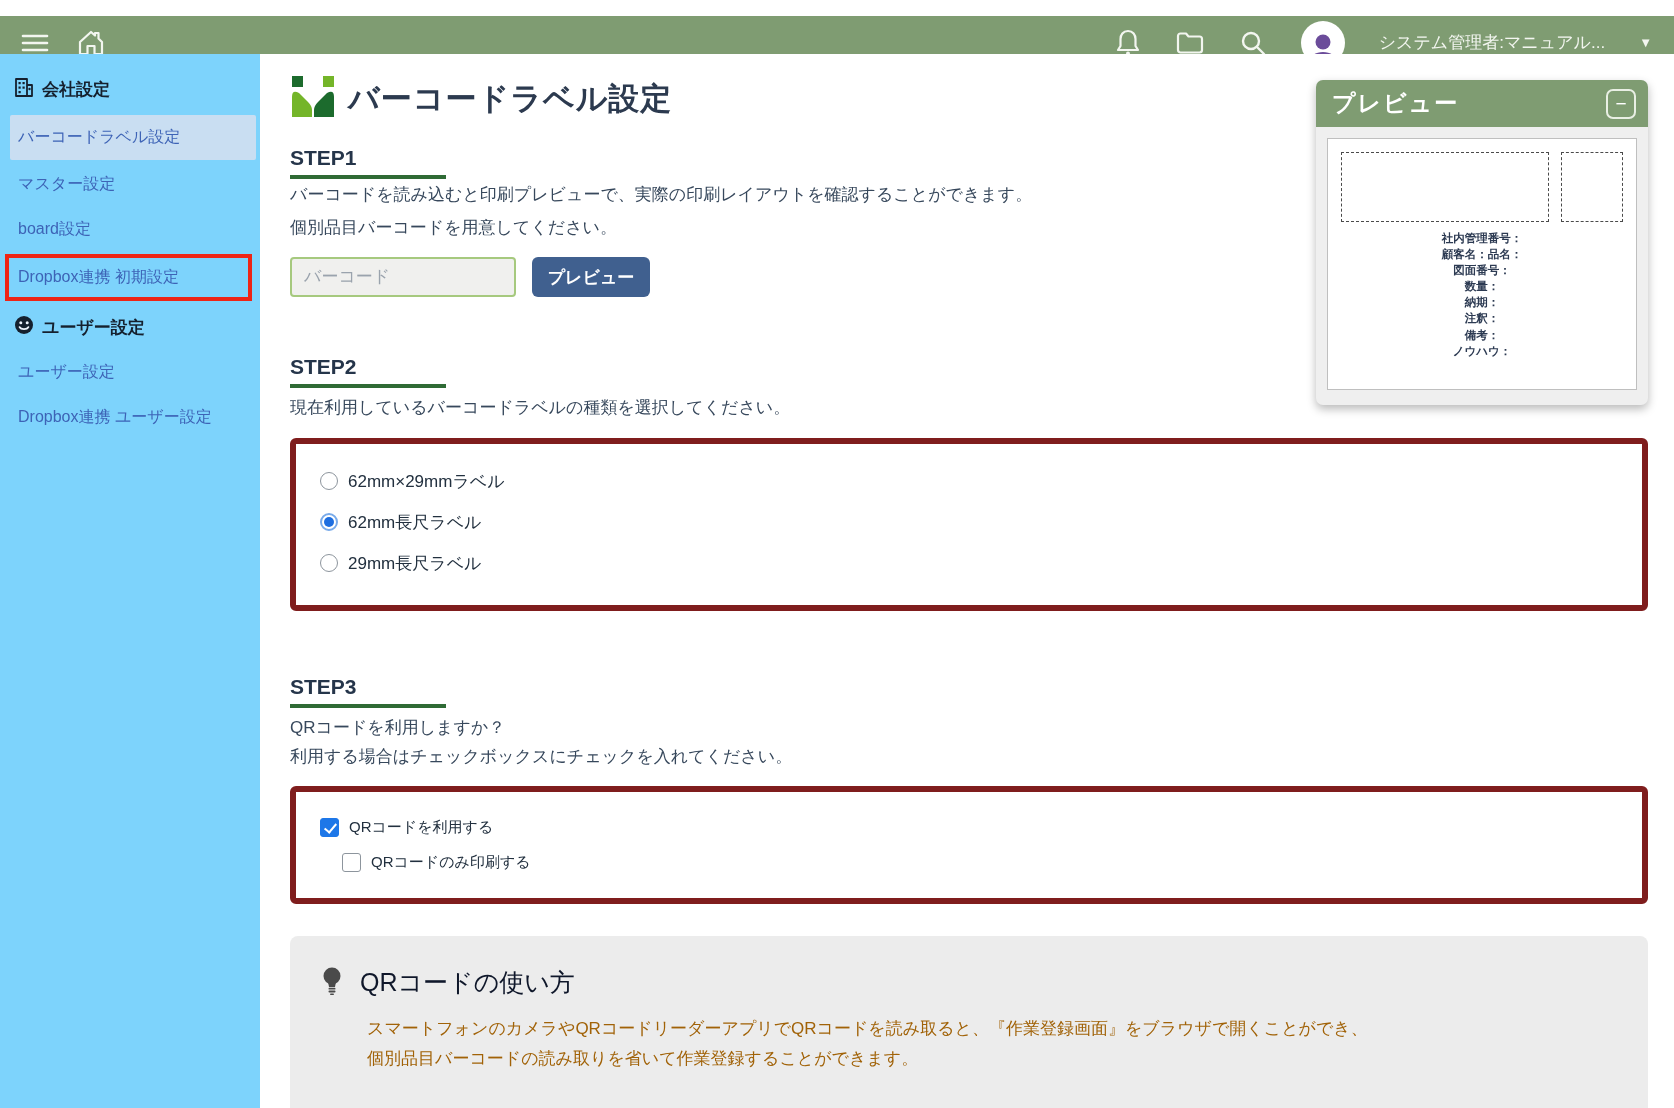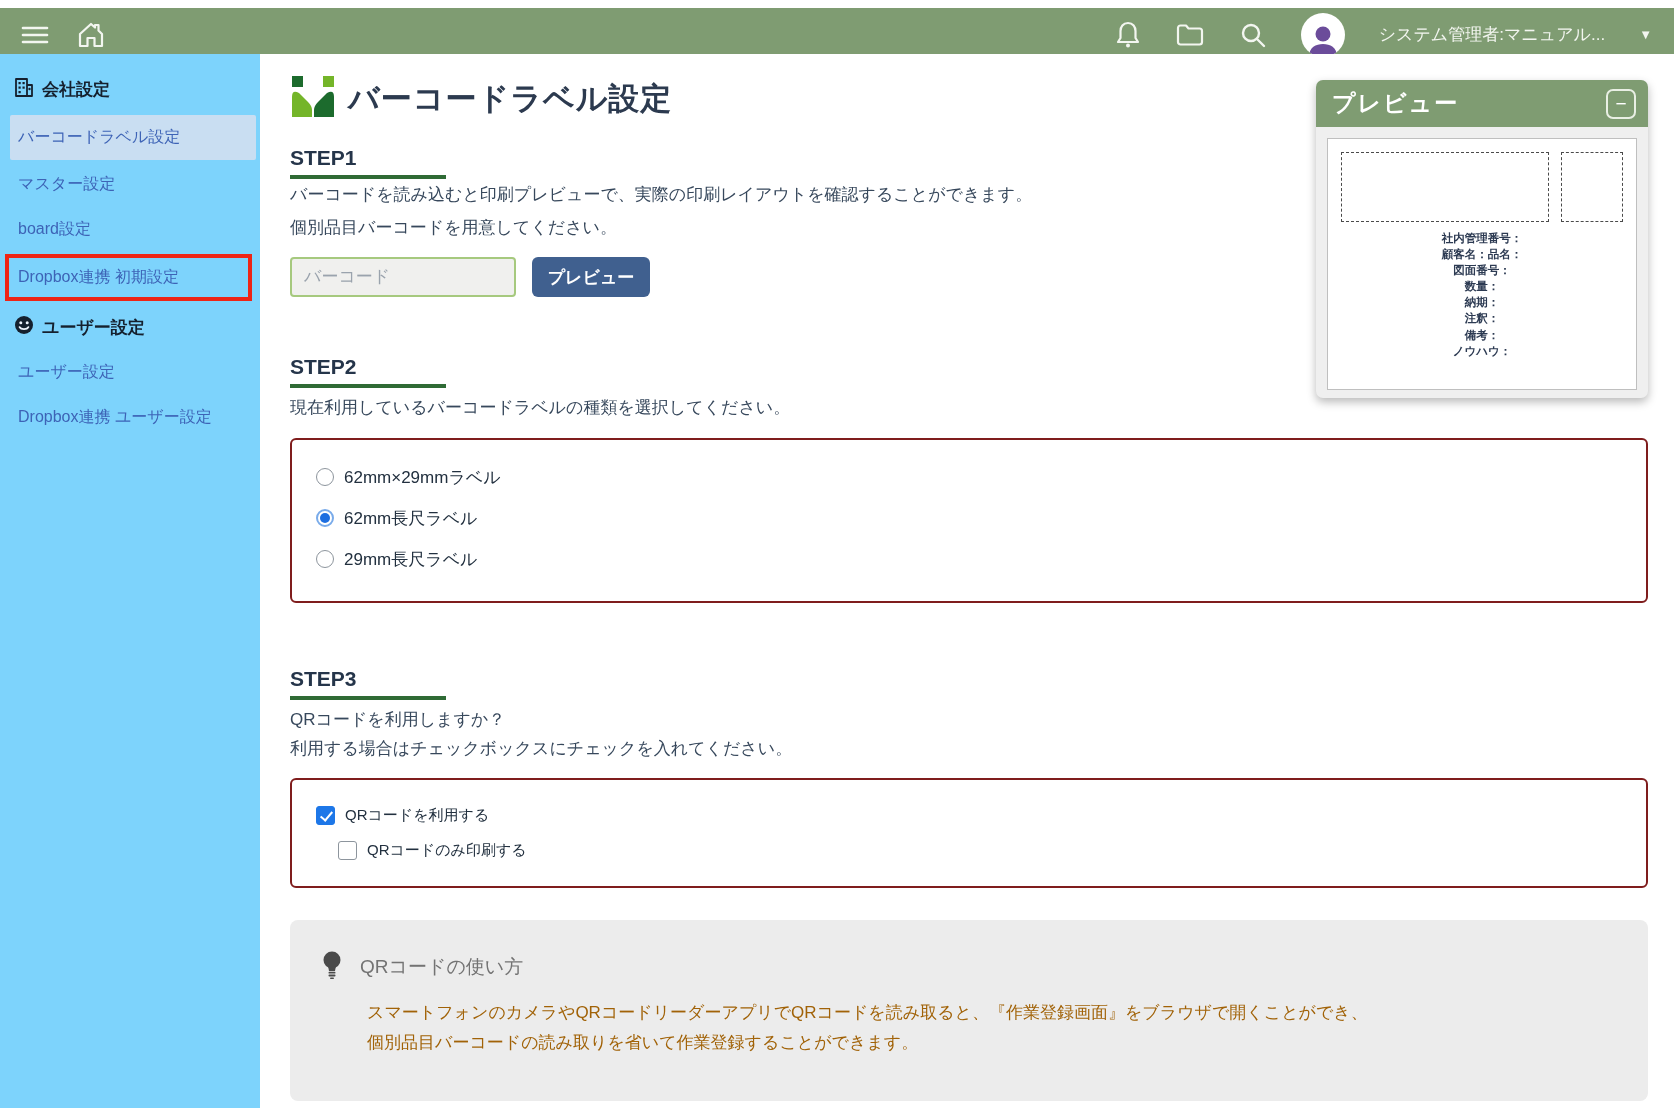--- a/index.html
+++ b/index.html
@@ -1,19 +1,19 @@
 <!DOCTYPE html>
 <html><head>
 <meta charset="utf-8">
 <style>
   * { margin:0; padding:0; box-sizing:border-box; }
   html,body { width:1674px; height:1108px; font-family:"Liberation Sans","DejaVu Sans",sans-serif; background:#ffffff; overflow:hidden; }
 
   
-  .topbar { position:absolute; left:0; top:8px; width:1674px; height:54px; background:#7f9c72; border-bottom:1px solid #70895f; display:flex; align-items:center; }
+  .topbar { position:absolute; left:0; top:16px; width:1674px; height:54px; background:#7f9c72; border-bottom:1px solid #70895f; display:flex; align-items:center; }
   .topbar .left { display:flex; align-items:center; gap:26px; padding-left:20px; }
   .topbar .right { margin-left:auto; display:flex; align-items:center; gap:34px; padding-right:22px; }
   .tb-icon { display:flex; align-items:center; justify-content:center; cursor:pointer; }
   .avatar { width:44px; height:44px; border-radius:50%; background:#ffffff; display:flex; align-items:flex-end; justify-content:center; overflow:hidden; }
   .user-label { color:#f3f6f0; font-size:17px; max-width:240px; white-space:nowrap; }
   .caret { color:#f3f6f0; font-size:13px; }
 
   
   .sidebar { position:absolute; left:0; top:54px; width:260px; height:1054px; background:#7dd3fc; padding-top:10px; }
   .side-section-head { display:flex; align-items:center; gap:8px; font-size:17px; font-weight:bold; color:#15202e; padding:12px 0 10px 14px; }
@@ -27,43 +27,43 @@
   .title-row { display:flex; align-items:center; gap:12px; }
   .page-title { font-size:31px; font-weight:bold; color:#2c3a4f; letter-spacing:1px; }
   .step-head { display:inline-block; min-width:156px; font-size:21px; font-weight:bold; color:#25354a; padding-bottom:5px; border-bottom:4px solid #2f6b35; }
   .para { font-size:17px; color:#37485c; line-height:1.6; margin-top:6px; }
   .step1 { margin-top:24px; }
   .barcode-row { margin-top:16px; display:flex; align-items:center; gap:16px; }
   .barcode-input { width:226px; height:40px; background:#f0f0ee; border:2px solid #a6c97e; border-radius:4px; padding:0 12px; font-size:17px; color:#333; font-family:inherit; }
   .barcode-input::placeholder { color:#9aa3ad; }
   .preview-btn { width:118px; height:40px; background:#40608f; color:#ffffff; border:none; border-radius:6px; font-size:17px; font-weight:bold; font-family:inherit; cursor:pointer; }
   .step2 { margin-top:58px; }
-  .panel-box { margin-top:16px; background:#ffffff; border:2px solid #7f1d1d; border-radius:6px; padding:26px 24px; width:1358px; }
+  .panel-box { margin-top:16px; background:#ffffff; border:6px solid #7f1d1d; border-radius:6px; padding:26px 24px; width:1358px; }
   .opt-row { display:flex; align-items:center; gap:10px; font-size:17px; color:#22303f; margin-bottom:18px; cursor:pointer; }
   .opt-row:last-child { margin-bottom:4px; }
   .radio { width:18px; height:18px; border-radius:50%; border:1.5px solid #8d959d; background:#ffffff; position:relative; flex:0 0 auto; }
   .radio.on { border:2px solid #79abea; background:#ffffff; }
   .radio.on::after { content:""; position:absolute; left:2px; top:2px; width:10px; height:10px; border-radius:50%; background:#1d6ee0; }
   .step3 { margin-top:64px; }
   .cbx { width:19px; height:19px; border:1.5px solid #8d959d; border-radius:3px; background:#ffffff; flex:0 0 auto; position:relative; }
   .cbx.on { background:#1d77e8; border-color:#1d77e8; }
   .cbx.on::after { content:""; position:absolute; left:6px; top:2px; width:5px; height:10px; border:solid #fff; border-width:0 2.5px 2.5px 0; transform:rotate(40deg); }
   .cbx-row { display:flex; align-items:center; gap:10px; font-size:15px; color:#22303f; cursor:pointer; }
   .cbx-row.indent { margin-left:22px; margin-top:16px; }
   .info-box { margin-top:32px; width:1358px; background:#ececec; border-radius:8px; padding:30px 30px 44px 30px; }
   .info-title-row { display:flex; align-items:center; gap:16px; }
-  .info-title { font-size:19px; color:#737373; }
+  .info-title { font-size:25px; color:#0f172a; }
   .info-text { margin:14px 0 0 47px; font-size:17px; color:#a16207; line-height:1.75; }
 
   
   .preview-panel { position:absolute; right:26px; top:80px; width:332px; border-radius:7px; box-shadow:0 4px 10px rgba(0,0,0,0.28); background:#efefef; }
   .pv-header { height:47px; background:#7f9c72; border-radius:7px 7px 0 0; display:flex; align-items:center; padding:0 12px 0 16px; }
   .pv-title { color:#ffffff; font-size:23px; font-weight:bold; letter-spacing:2px; }
   .pv-min { margin-left:auto; width:30px; height:30px; border:2px solid #e9efe4; border-radius:7px; color:#ffffff; font-size:19px; line-height:26px; text-align:center; cursor:pointer; }
-  .pv-body { padding:11px 11px 8px 11px; }
+  .pv-body { padding:11px 11px 15px 11px; }
   .pv-label { background:#ffffff; border:1px solid #bfbfbf; height:252px; padding:11px 10px; }
   .pv-dashed-row { display:flex; gap:12px; margin:2px 3px 8px 3px; }
   .pv-dash-left { flex:1; height:70px; border:1.5px dashed #4a4a4a; }
   .pv-dash-right { width:62px; height:70px; border:1.5px dashed #4a4a4a; }
   .pv-fields { text-align:center; font-size:11.5px; font-weight:bold; color:#2c3a52; line-height:1.4; }
 </style>
 </head>
 <body>
 
 <div class="topbar">

